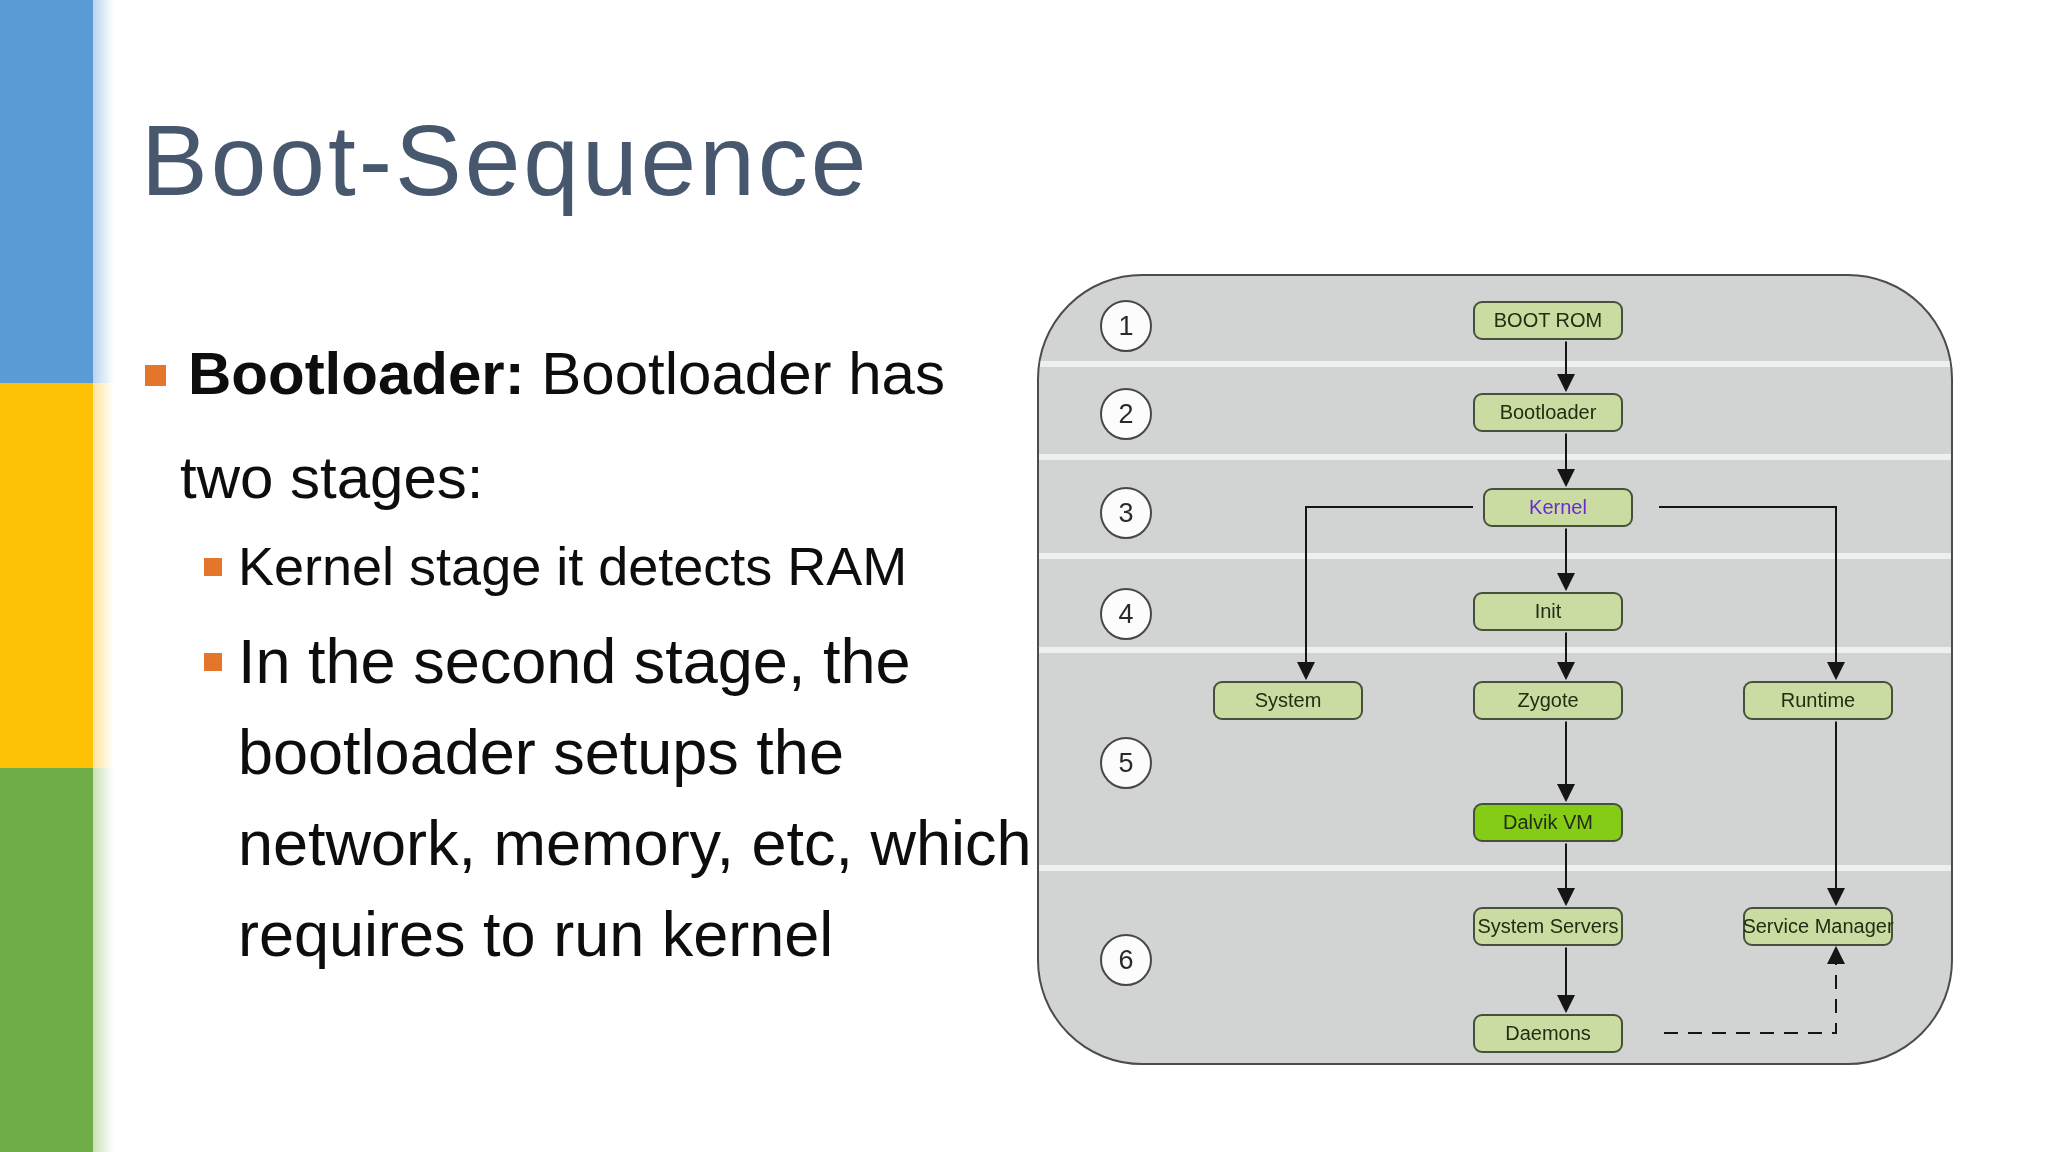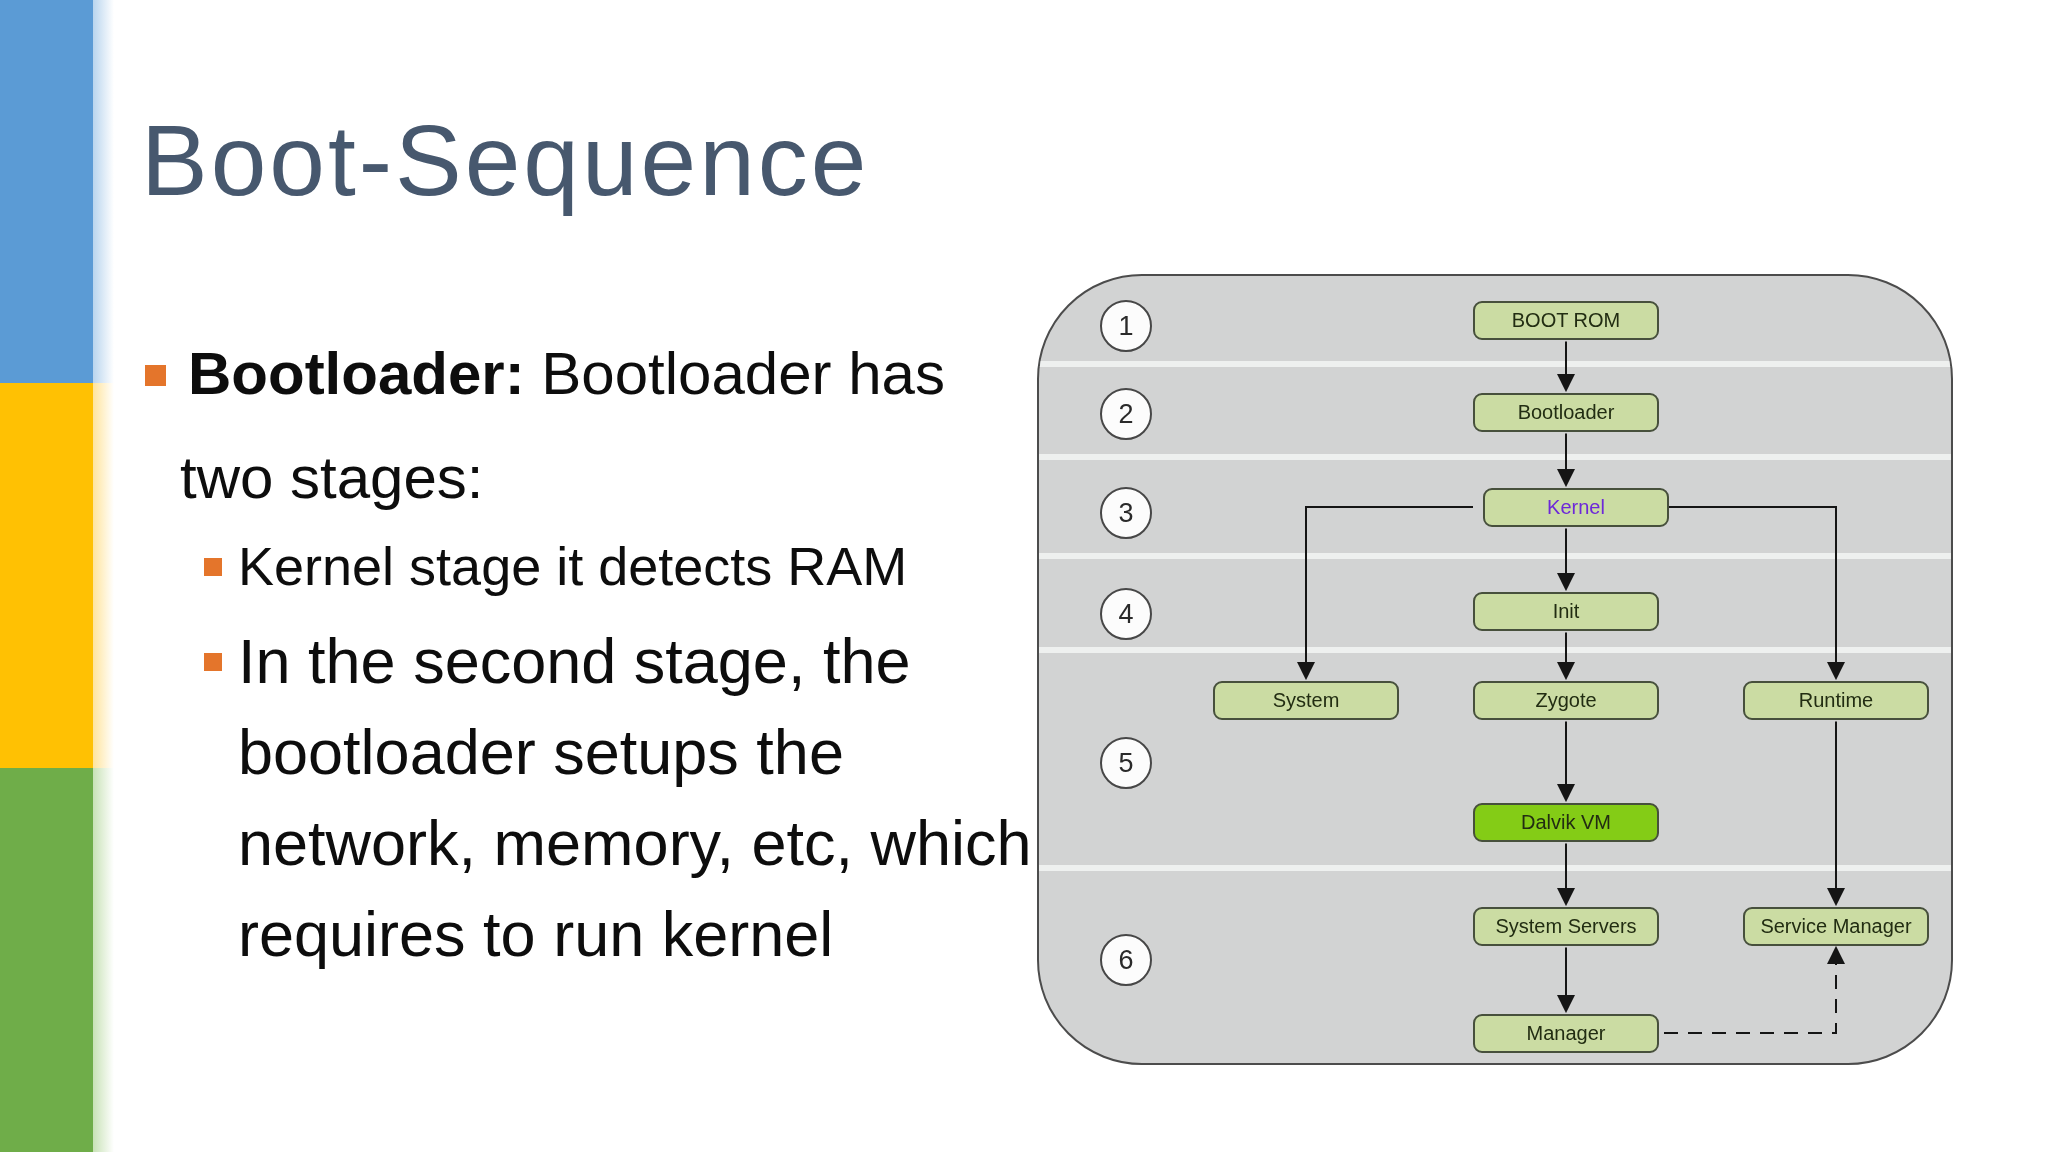--- a/index.html
+++ b/index.html
@@ -27,21 +27,21 @@
     box-sizing:border-box;overflow:hidden;
   }
   .divider{position:absolute;left:0;right:0;height:6px;background:#eef0ef;}
   .step-circle{
     position:absolute;width:52px;height:52px;border-radius:50%;
     background:#fcfcfc;border:2px solid #474747;box-sizing:border-box;
     display:flex;align-items:center;justify-content:center;
     font-size:27px;color:#2a2a2a;
   }
   .node{
-    position:absolute;width:186px;height:39px;box-sizing:border-box;
+    position:absolute;width:150px;height:39px;box-sizing:border-box;
     background:#cbdca3;border:2px solid #47503c;border-radius:9px;
     display:flex;align-items:center;justify-content:center;
     font-size:20px;color:#222d12;white-space:nowrap;
   }
   .edges{position:absolute;left:0;top:0;width:916px;height:791px;}
 </style>
 </head>
 <body>
 
 <div id="sidebar">
@@ -97,14 +97,14 @@
     <div class="node" style="left: 434px; top: 24.5px; background: rgb(203, 220, 163); border-color: rgb(71, 80, 60); color: rgb(34, 45, 18);">BOOT ROM</div>
     <div class="node" style="left: 434px; top: 116.5px; background: rgb(203, 220, 163); border-color: rgb(71, 80, 60); color: rgb(34, 45, 18);">Bootloader</div>
     <div class="node" style="left: 434px; top: 211.5px; background: rgb(203, 220, 163); border-color: rgb(71, 80, 60); color: #6d28d9; margin-left: 10px;">Kernel</div>
     <div class="node" style="left: 434px; top: 315.5px; background: rgb(203, 220, 163); border-color: rgb(71, 80, 60); color: rgb(34, 45, 18);">Init</div>
     <div class="node" style="left: 174px; top: 404.5px; background: rgb(203, 220, 163); border-color: rgb(71, 80, 60); color: rgb(34, 45, 18);">System</div>
     <div class="node" style="left: 434px; top: 404.5px; background: rgb(203, 220, 163); border-color: rgb(71, 80, 60); color: rgb(34, 45, 18);">Zygote</div>
     <div class="node" style="left: 704px; top: 404.5px; background: rgb(203, 220, 163); border-color: rgb(71, 80, 60); color: rgb(34, 45, 18);">Runtime</div>
     <div class="node" style="left: 434px; top: 526.5px; background: #84cc16; border-color: rgb(71, 80, 60); color: rgb(34, 45, 18); text-align: center;">Dalvik VM</div>
     <div class="node" style="left: 434px; top: 630.5px; background: rgb(203, 220, 163); border-color: rgb(71, 80, 60); color: rgb(34, 45, 18);">System Servers</div>
     <div class="node" style="left: 704px; top: 630.5px; background: rgb(203, 220, 163); border-color: rgb(71, 80, 60); color: rgb(34, 45, 18);">Service Manager</div>
-    <div class="node" style="left: 434px; top: 737.5px; background: rgb(203, 220, 163); border-color: rgb(71, 80, 60); color: rgb(34, 45, 18);">Manager</div>
+    <div class="node" style="left: 434px; top: 737.5px; background: rgb(203, 220, 163); border-color: rgb(71, 80, 60); color: rgb(34, 45, 18);">Daemons</div>
   </div>
 
 </body></html>

